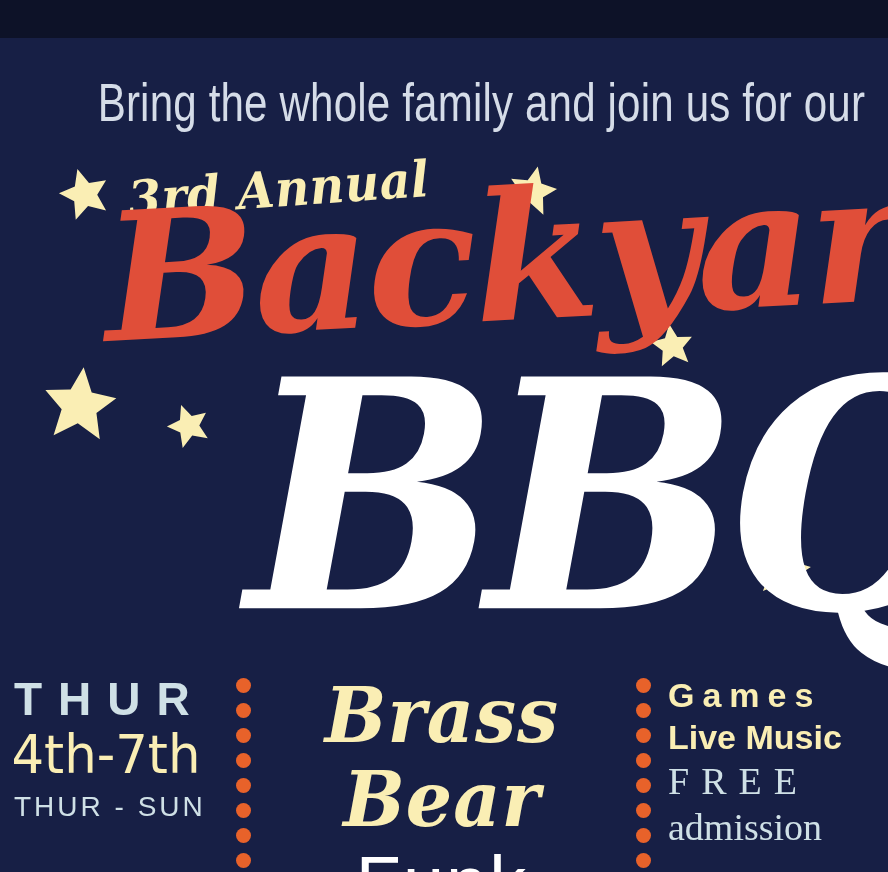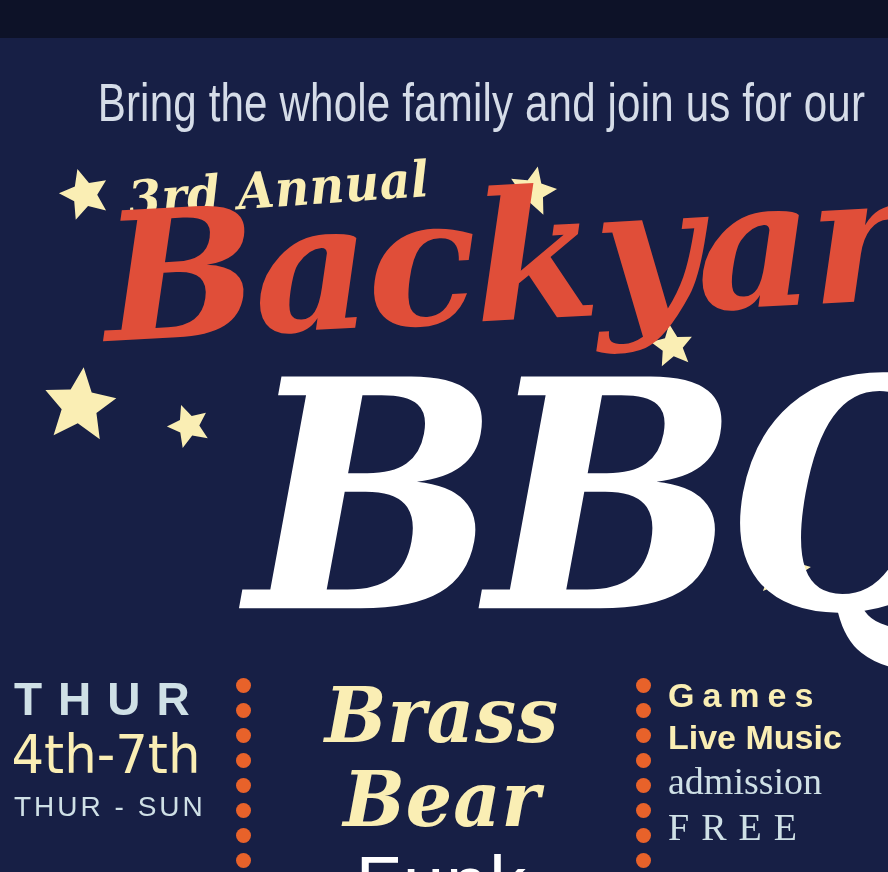--- a/index.html
+++ b/index.html
@@ -276,21 +276,21 @@
       <div class="dot"></div>
       <div class="dot"></div>
       <div class="dot"></div>
       <div class="dot"></div>
       <div class="dot"></div>
     </div>
 
     <div class="col col-extras">
       <div class="extra-bold spaced">Games</div>
       <div class="extra-bold">Live Music</div>
+      <div class="extra-serif spaced">FREE</div>
       <div class="extra-serif">admission</div>
-      <div class="extra-serif spaced">FREE</div>
     </div>
 
   </div>
 
   <div class="address">28 Anacapa st #E Santa Barbara, CA</div>
 
 </div>
 
 </body></html>

